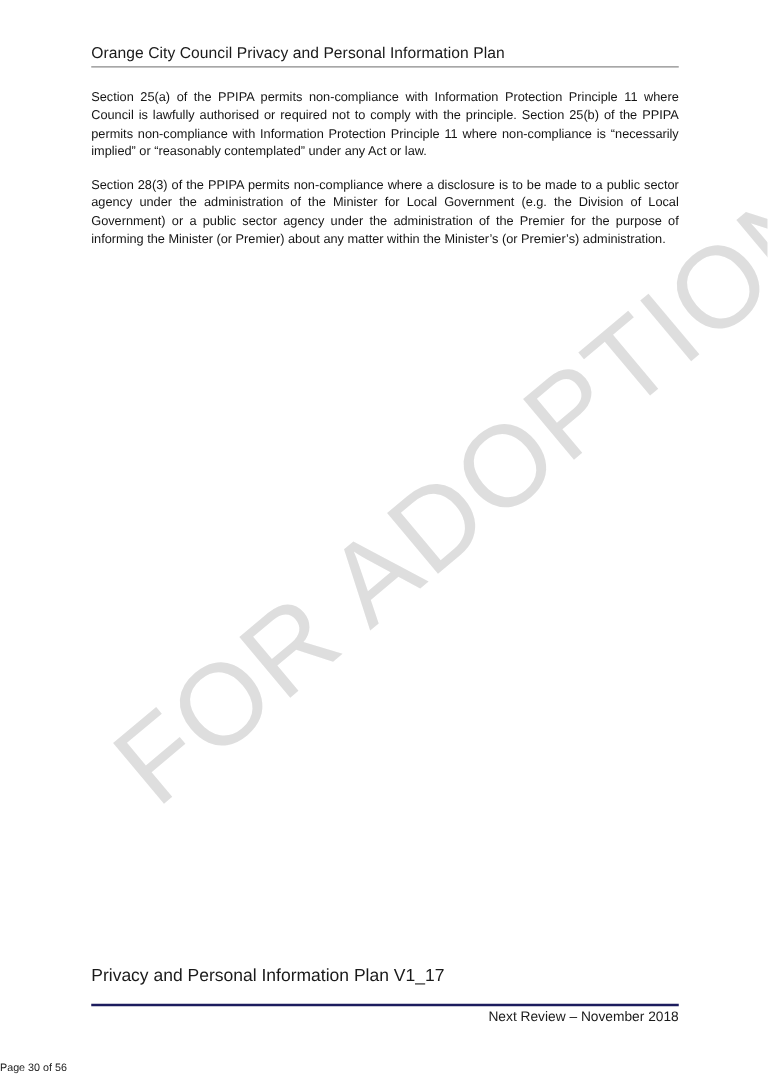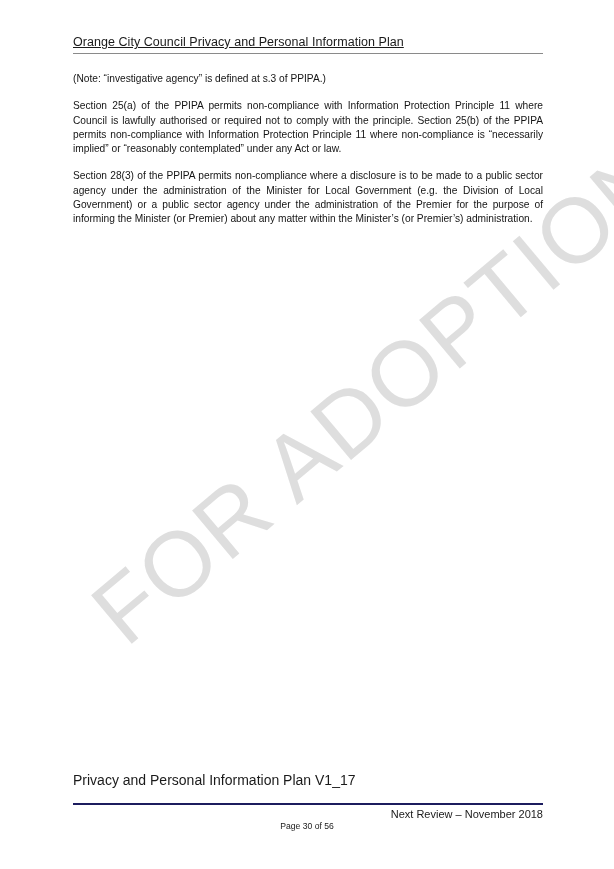--- a/index.html
+++ b/index.html
@@ -23,21 +23,20 @@
       background: #ffffff;
     }
     .header {
       position: absolute;
       left: 73px;
       top: 35px;
       width: 470px;
       font-size: 12.5px;
       color: #1a1a1a;
       letter-spacing: 0.05px;
-      text-decoration: underline;
     }
     .header-rule {
       position: absolute;
       left: 73px;
       top: 53px;
       width: 470px;
       height: 1px;
       background: #8a8a8a;
     }
     .body {
@@ -101,36 +100,35 @@
       position: absolute;
       right: 71px;
       top: 808px;
       font-size: 11px;
       color: #1a1a1a;
     }
     .footer-page {
       position: absolute;
       left: 0;
       width: 614px;
-      top: 821px;
+      top: 849px;
       font-size: 8.6px;
       color: #1a1a1a;
-      text-align: center;
+      text-align: left;
     }
   </style>
 </head>
 <body>
 
 <div class="page">
 
   <div class="header">Orange City Council Privacy and Personal Information Plan</div>
   <div class="header-rule"></div>
 
   <div class="body">
-    <p class="note">(Note: “investigative agency” is defined at s.3 of PPIPA.)</p>
     <p>Section 25(a) of the PPIPA permits non-compliance with Information Protection Principle 11 where Council is lawfully authorised or required not to comply with the principle. Section 25(b) of the PPIPA permits non-compliance with Information Protection Principle 11 where non-compliance is “necessarily implied” or “reasonably contemplated” under any Act or law.</p>
     <p>Section 28(3) of the PPIPA permits non-compliance where a disclosure is to be made to a public sector agency under the administration of the Minister for Local Government (e.g. the Division of Local Government) or a public sector agency under the administration of the Premier for the purpose of informing the Minister (or Premier) about any matter within the Minister’s (or Premier’s) administration.</p>
   </div>
 
   <div class="watermark">FOR ADOPTION</div>
 
   <div class="footer-rule"></div>
   <div class="footer-left">Privacy and Personal Information Plan V1_17</div>
   <div class="footer-right">Next Review – November 2018</div>
   <div class="footer-page">Page 30 of 56</div>

